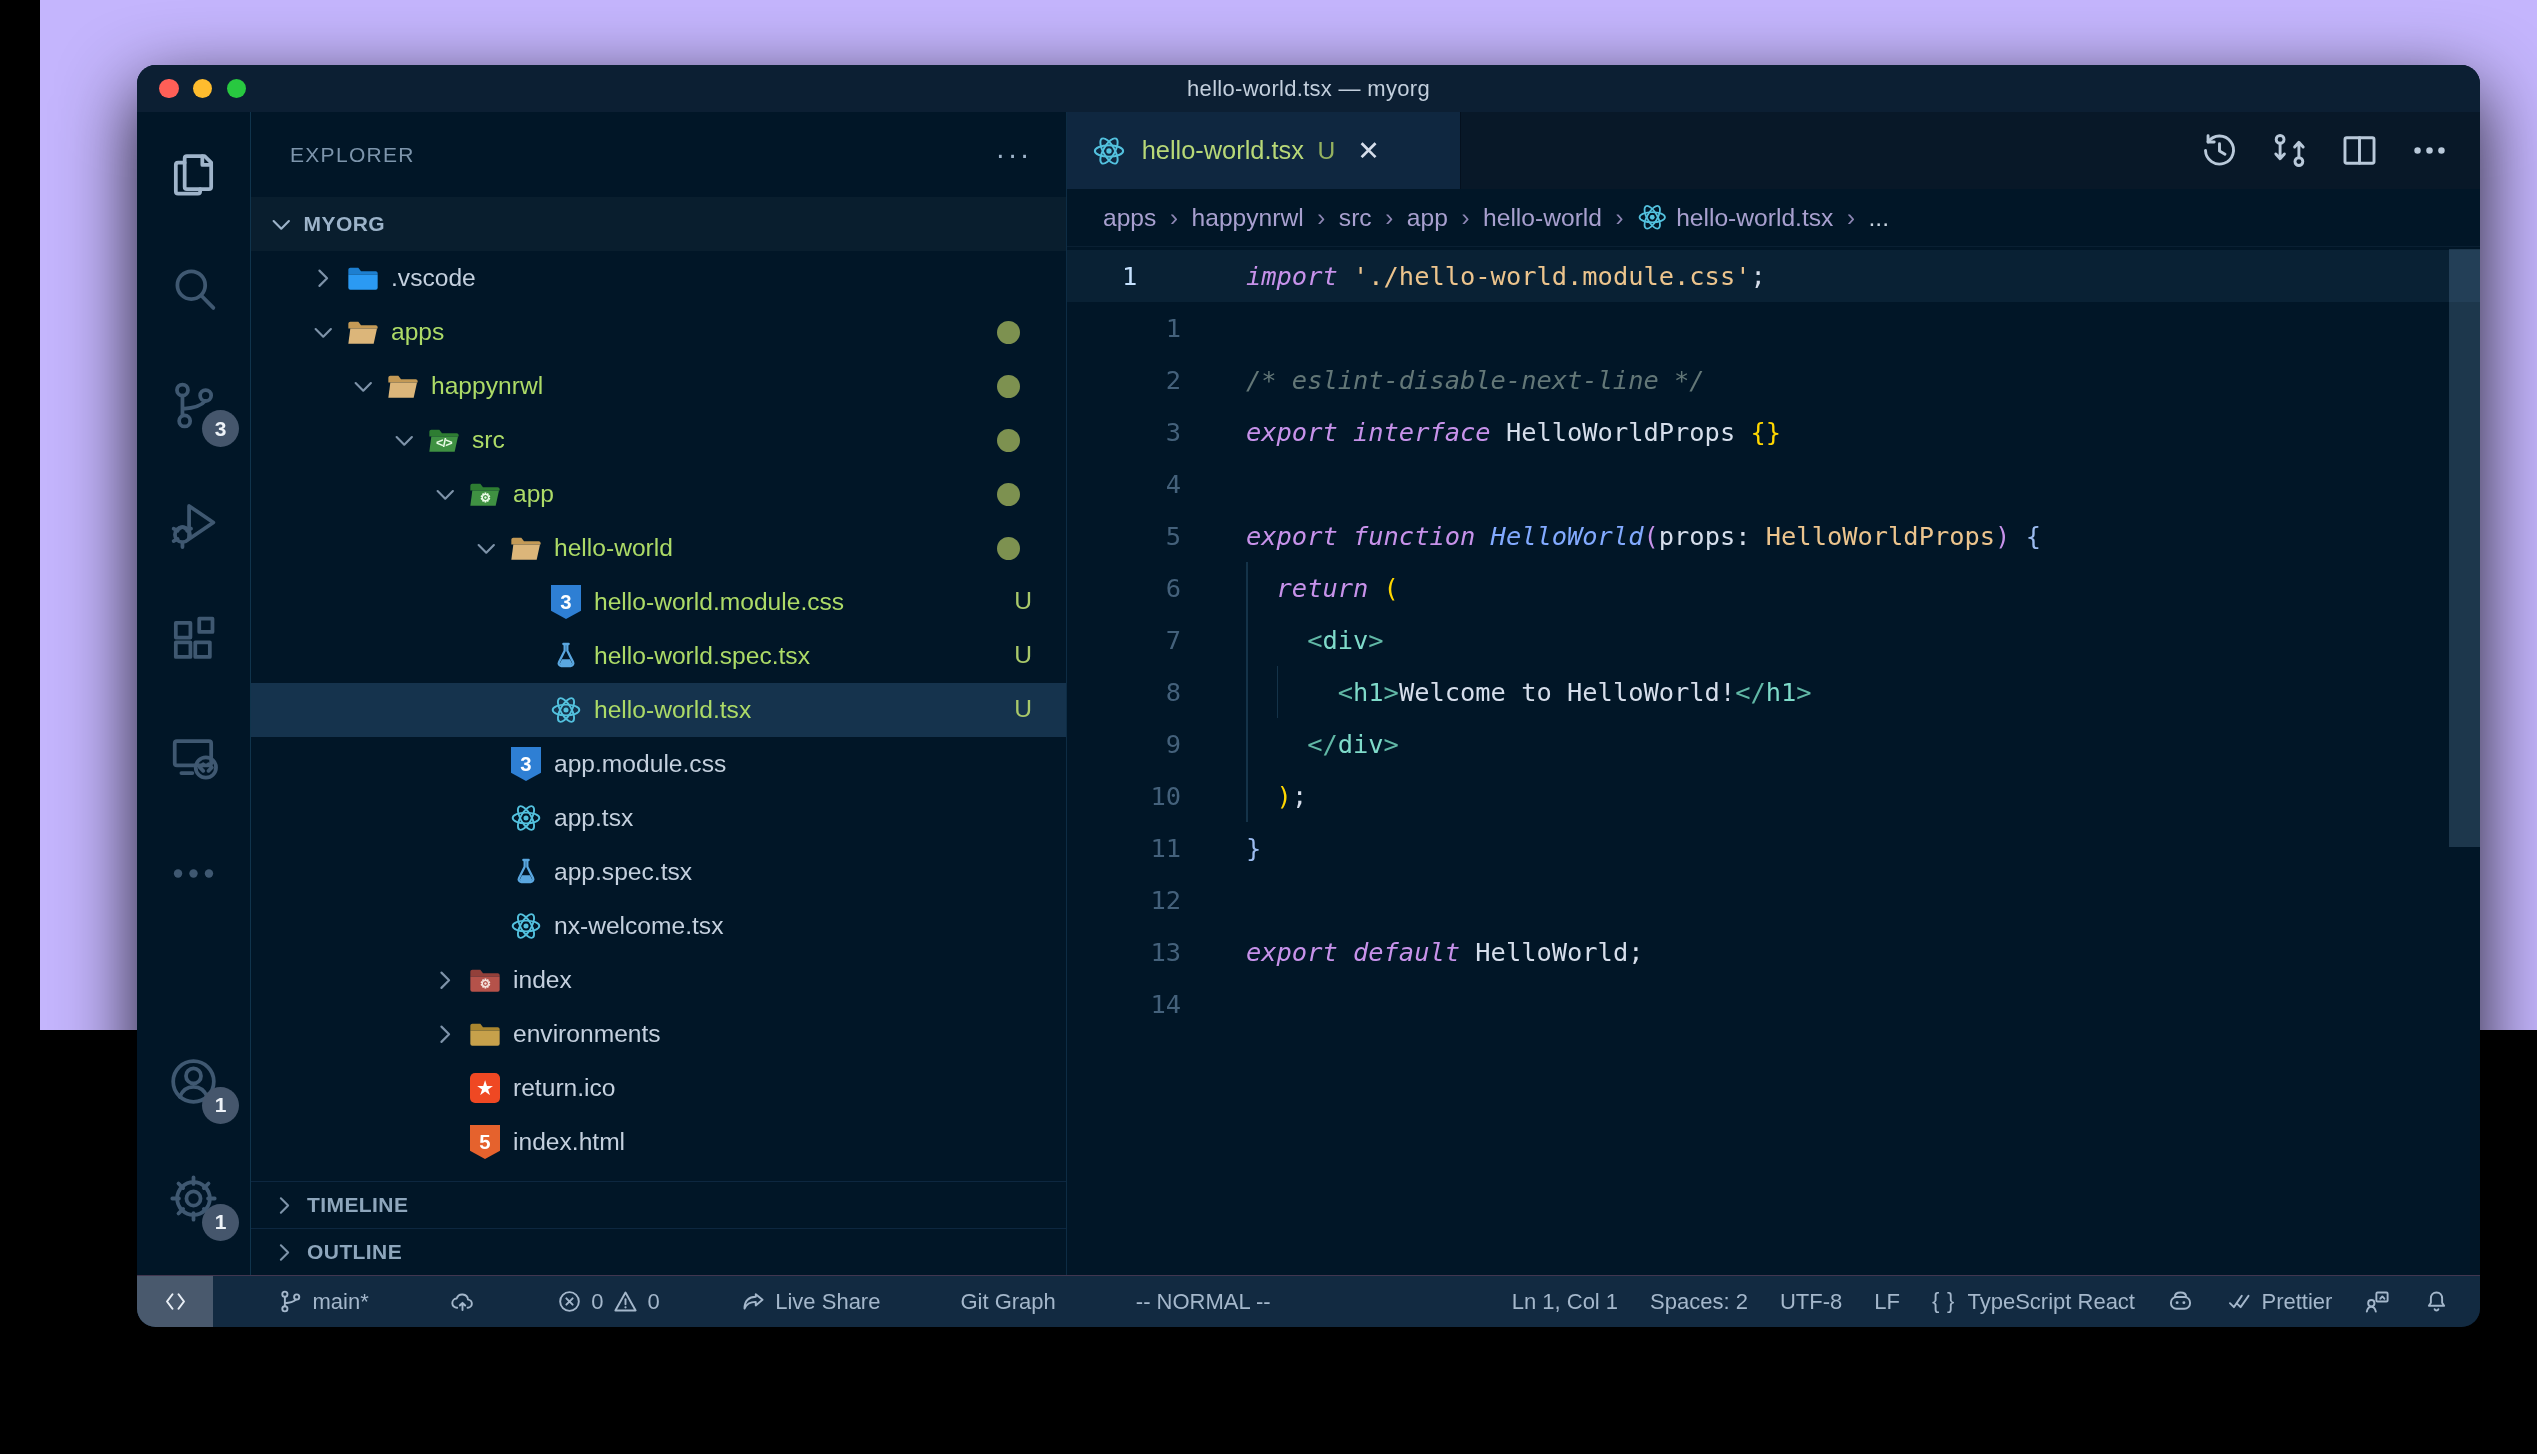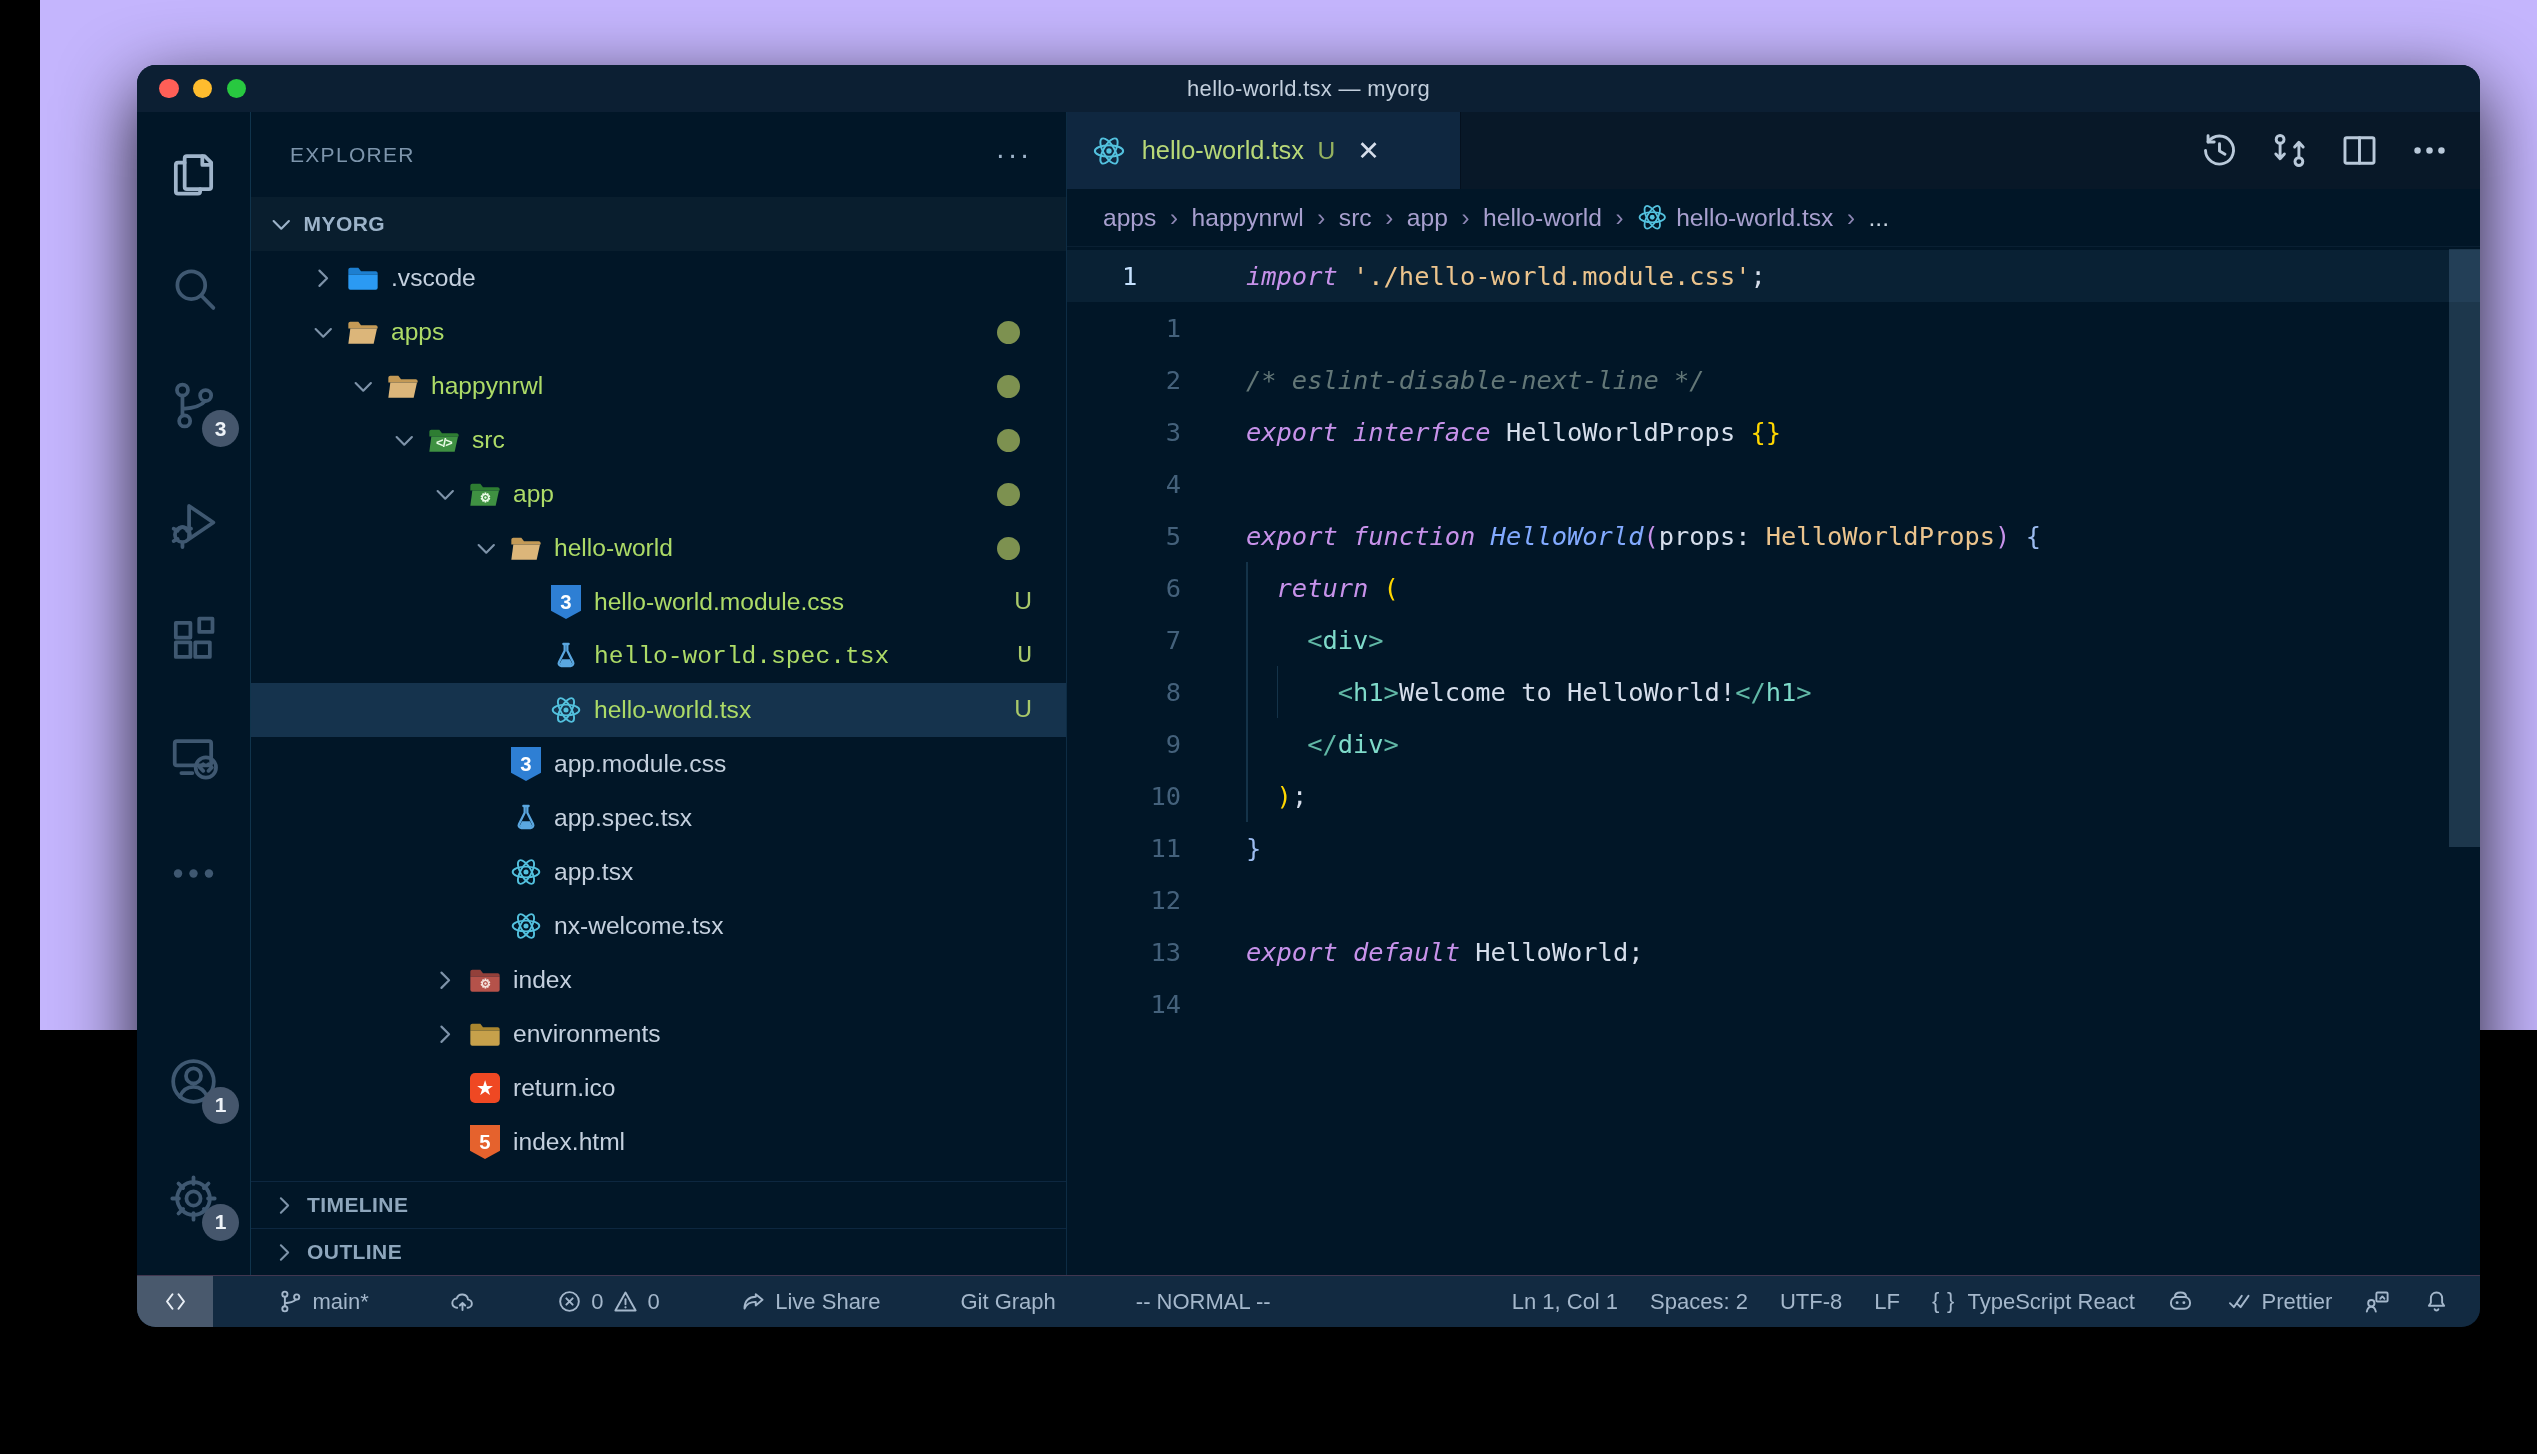--- a/index.html
+++ b/index.html
@@ -313,21 +313,21 @@
               <span class="git-dot"></span>
             </div>
             <div class="tree-row" style="padding-left: 260px;">
               <span class="chev"></span>
               <span class="ficon">
                 <div class="badge-shield" style="background:#2e7fd4">3</div>
               </span>
               <span class="lbl c-green">hello-world.module.css</span>
               <span class="git-u">U</span>
             </div>
-            <div class="tree-row" style="padding-left: 260px; font-family: Liberation Mono, monospace;">
+            <div class="tree-row" style="padding-left: 260px;">
               <span class="chev"></span>
               <span class="ficon">
                 <svg viewBox="0 0 24 24" fill="none">
                   <path stroke="#5aa7e0" stroke-width="1.7" stroke-linecap="round" stroke-linejoin="round" fill="none" d="M10 3h4M11 3v5l-4.3 8.6A2 2 0 0 0 8.5 19.5h7a2 2 0 0 0 1.8-2.9L13 8V3"></path>
                   <path fill="#5aa7e0" d="M9 14.5h6l1.6 3.2a.8.8 0 0 1-.7 1.1H8.1a.8.8 0 0 1-.7-1.1z"></path>
                 </svg>
               </span>
               <span class="lbl c-green">hello-world.spec.tsx</span>
               <span class="git-u">U</span>
             </div>
@@ -350,39 +350,39 @@
               <span class="chev"></span>
               <span class="ficon">
                 <div class="badge-shield" style="background:#2e7fd4">3</div>
               </span>
               <span class="lbl c-fg">app.module.css</span>
             </div>
             <div class="tree-row" style="padding-left: 220px;">
               <span class="chev"></span>
               <span class="ficon">
                 <svg viewBox="0 0 24 24" fill="none">
-                  <path stroke="#5aa7e0" stroke-width="1.7" stroke-linecap="round" stroke-linejoin="round" fill="none" d="M10 3h4M11 3v5l-4.3 8.6A2 2 0 0 0 8.5 19.5h7a2 2 0 0 0 1.8-2.9L13 8V3"></path>
-                  <path fill="#5aa7e0" d="M9 14.5h6l1.6 3.2a.8.8 0 0 1-.7 1.1H8.1a.8.8 0 0 1-.7-1.1z"></path>
-                </svg>
-              </span>
-              <span class="lbl c-fg">app.spec.tsx</span>
-            </div>
-            <div class="tree-row" style="padding-left: 220px;">
-              <span class="chev"></span>
-              <span class="ficon">
-                <svg viewBox="0 0 24 24" fill="none">
                   <g stroke="#53c1de" stroke-width="1.4" fill="none">
                     <ellipse cx="12" cy="12" rx="10" ry="4"></ellipse>
                     <ellipse cx="12" cy="12" rx="10" ry="4" transform="rotate(60 12 12)"></ellipse>
                     <ellipse cx="12" cy="12" rx="10" ry="4" transform="rotate(120 12 12)"></ellipse>
                   </g>
                   <circle cx="12" cy="12" r="1.9" fill="#53c1de"></circle>
                 </svg>
               </span>
               <span class="lbl c-fg">app.tsx</span>
+            </div>
+            <div class="tree-row" style="padding-left: 220px;">
+              <span class="chev"></span>
+              <span class="ficon">
+                <svg viewBox="0 0 24 24" fill="none">
+                  <path stroke="#5aa7e0" stroke-width="1.7" stroke-linecap="round" stroke-linejoin="round" fill="none" d="M10 3h4M11 3v5l-4.3 8.6A2 2 0 0 0 8.5 19.5h7a2 2 0 0 0 1.8-2.9L13 8V3"></path>
+                  <path fill="#5aa7e0" d="M9 14.5h6l1.6 3.2a.8.8 0 0 1-.7 1.1H8.1a.8.8 0 0 1-.7-1.1z"></path>
+                </svg>
+              </span>
+              <span class="lbl c-fg">app.spec.tsx</span>
             </div>
             <div class="tree-row" style="padding-left: 220px;">
               <span class="chev"></span>
               <span class="ficon">
                 <svg viewBox="0 0 24 24" fill="none">
                   <g stroke="#53c1de" stroke-width="1.4" fill="none">
                     <ellipse cx="12" cy="12" rx="10" ry="4"></ellipse>
                     <ellipse cx="12" cy="12" rx="10" ry="4" transform="rotate(60 12 12)"></ellipse>
                     <ellipse cx="12" cy="12" rx="10" ry="4" transform="rotate(120 12 12)"></ellipse>
                   </g>

